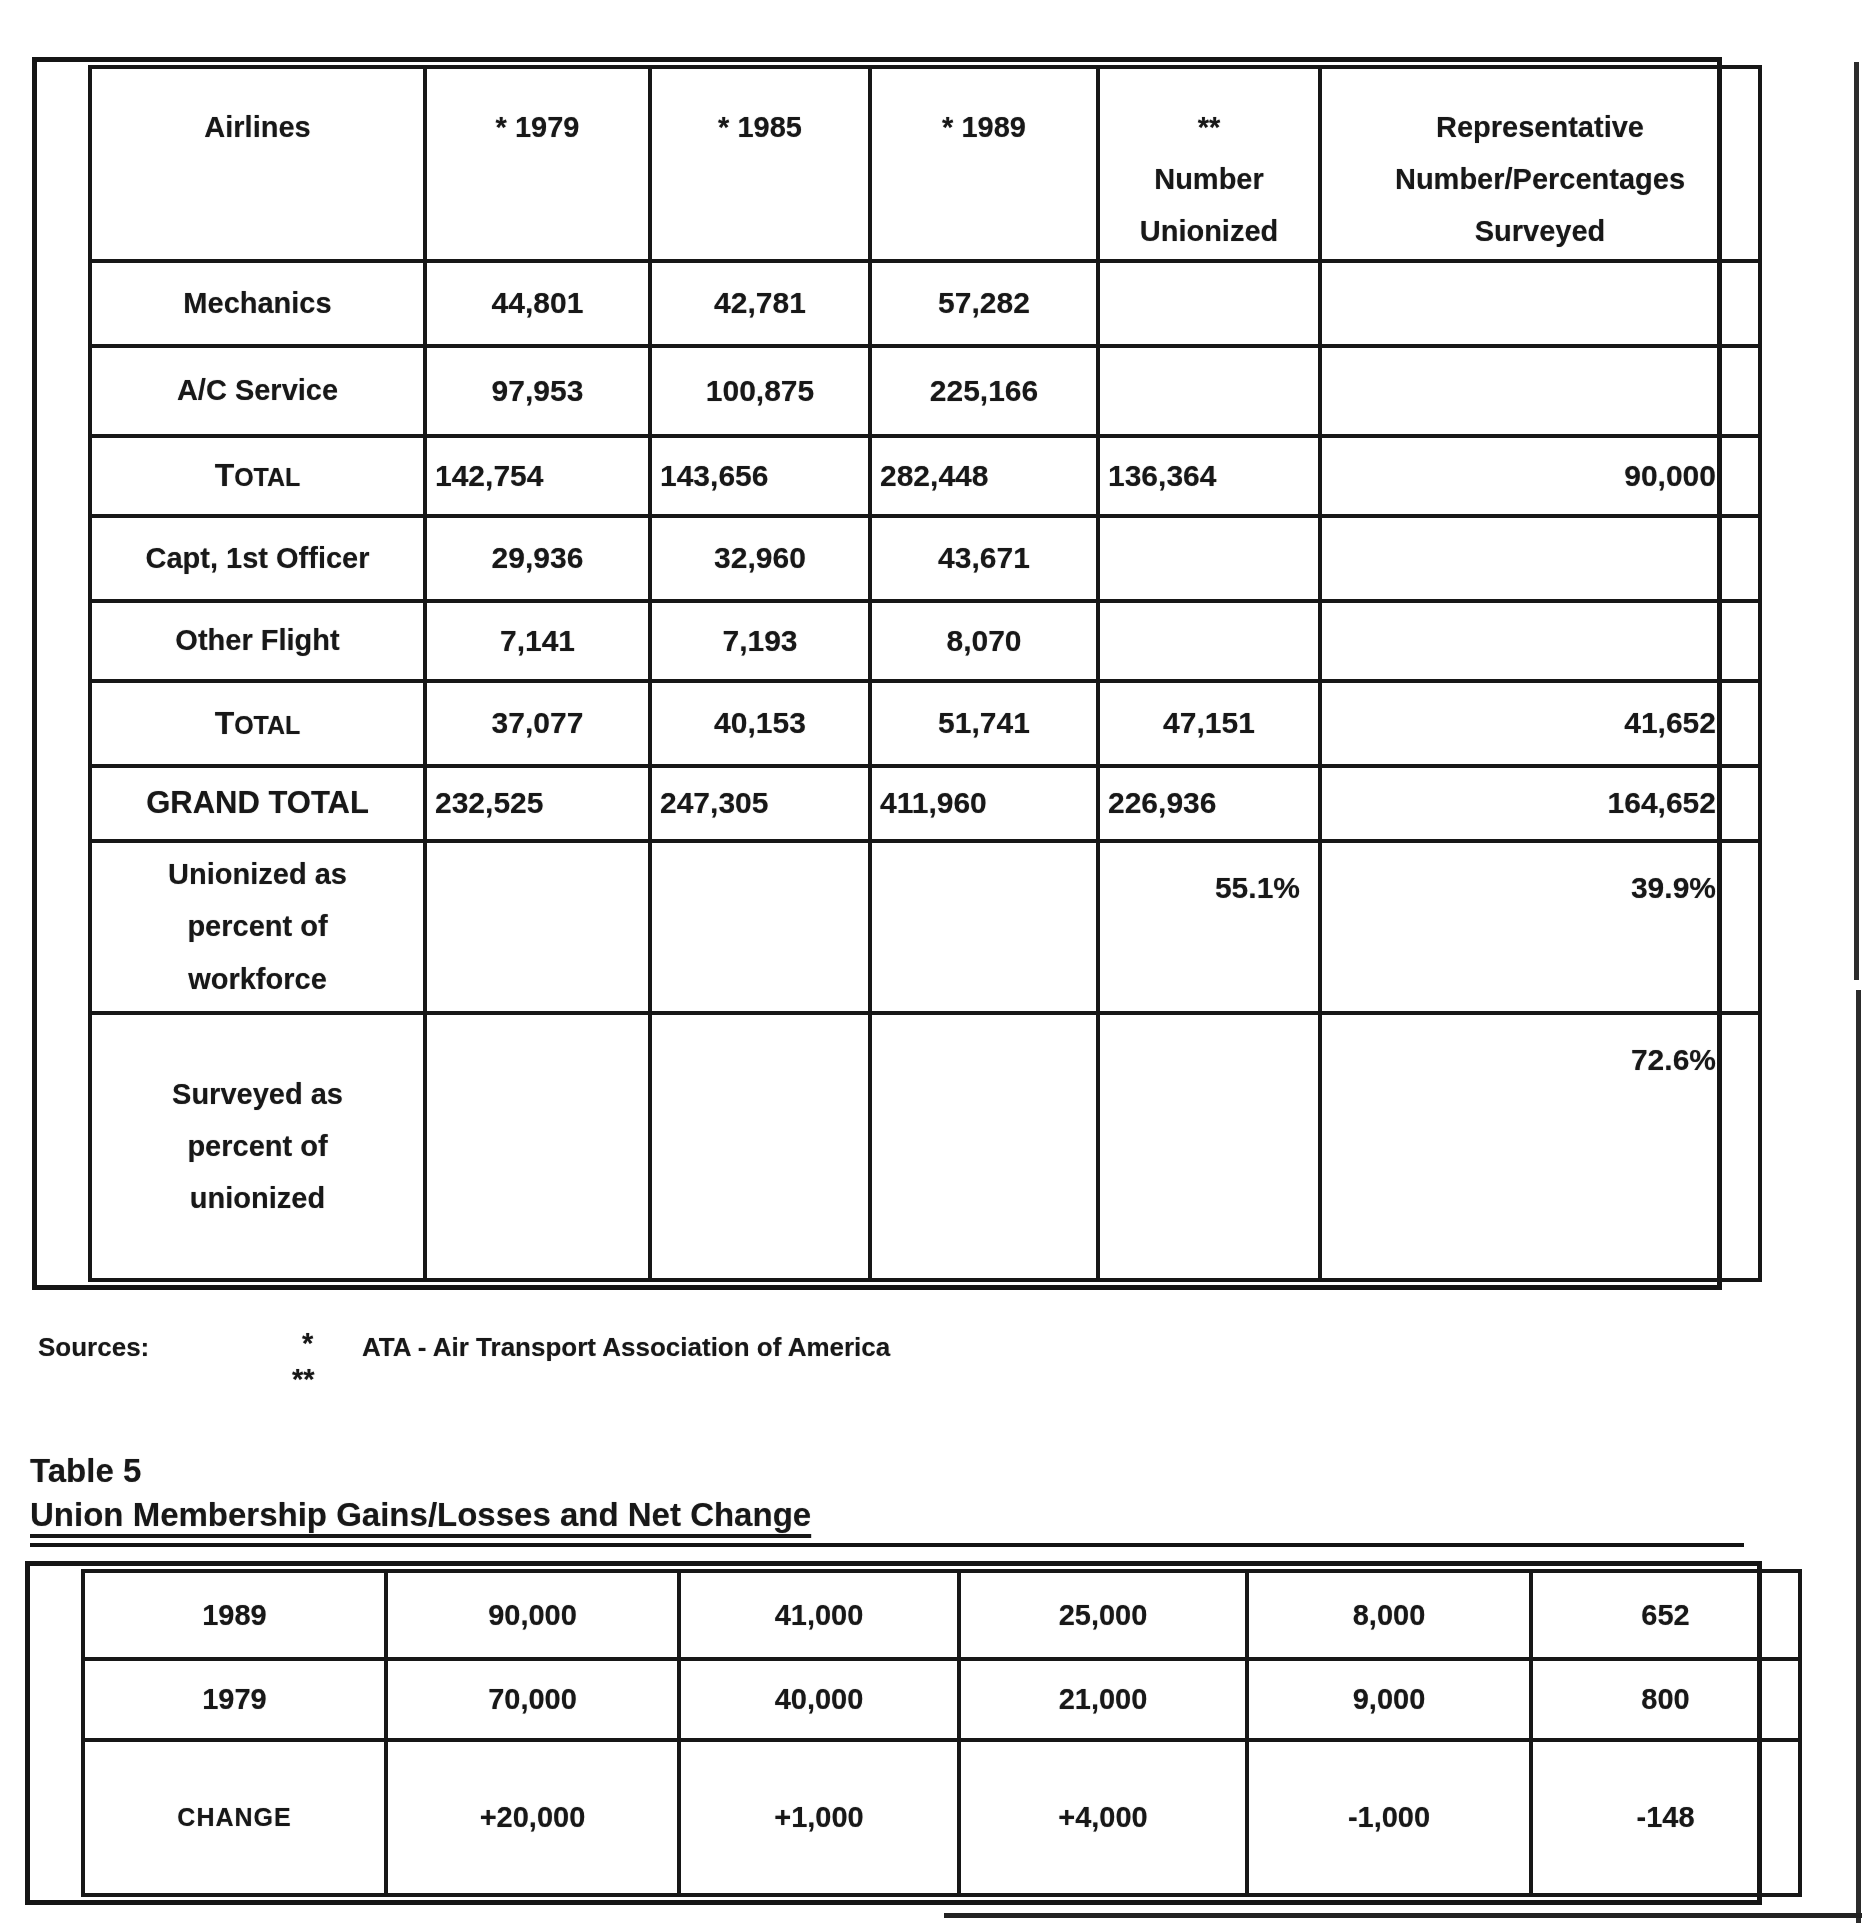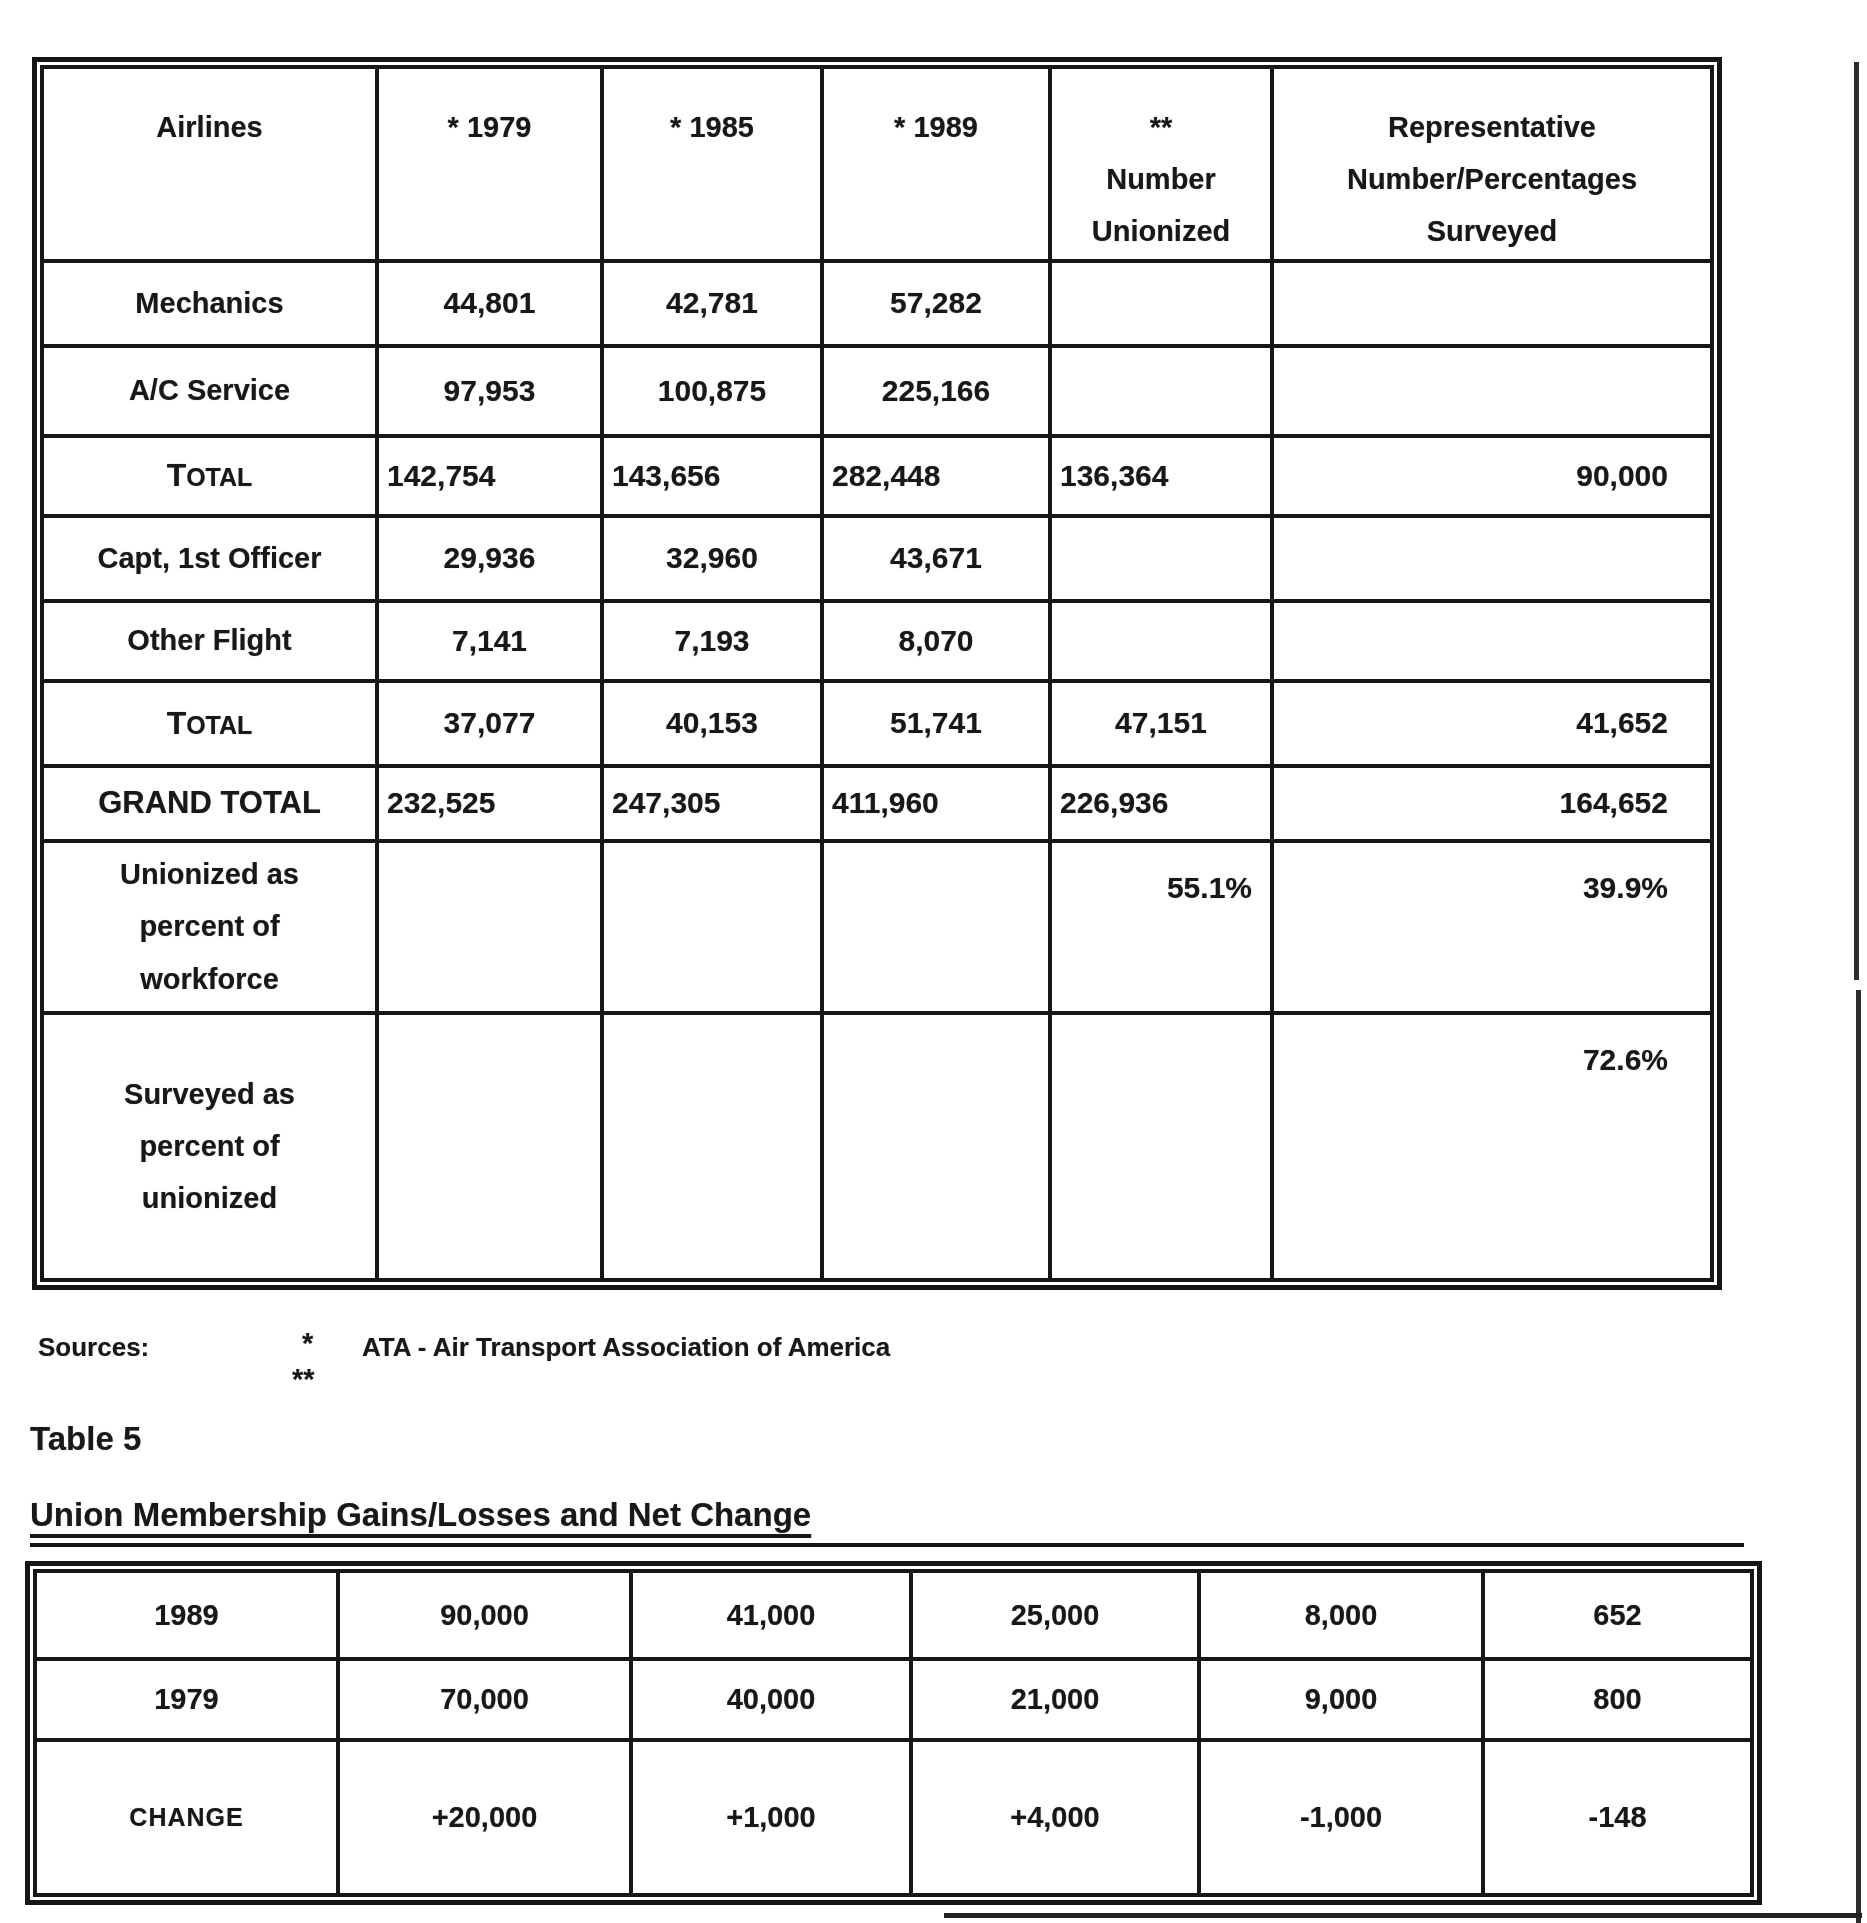--- a/index.html
+++ b/index.html
@@ -20,20 +20,21 @@
     position:absolute;
     border:5px solid #151515;
     padding:3px;
     background:#fff;
   }
   .tbl-wrap table {
     width:100%; height:100%;
     border-collapse:collapse;
     border:2px solid #151515;
     table-layout:fixed;
+    margin-left:48px;
   }
   .tbl-wrap th, .tbl-wrap td {
     border:4px solid #171717;
     text-align:center;
     vertical-align:middle;
     font-weight:700;
     text-shadow:0 0 1px rgba(20,20,20,.45);
   }
 
   
@@ -48,21 +49,21 @@
   .t1 .ln { text-align:left; padding-left:8px; }
   .t1 .r5a { text-align:right; padding-right:42px; }
   .t1 .r4r { text-align:right; padding-right:18px; }
   .t1 .vt  { vertical-align:top; padding-top:16px; }
   .t1 .vtp { vertical-align:top; padding-top:28px; }
 
   
   .src { position:absolute; font-size:26px; line-height:1.2; text-shadow:0 0 1px rgba(20,20,20,.4); }
 
   
-  .t5title { position:absolute; left:30px; top:1420px; font-size:33px; text-shadow:0 0 1px rgba(20,20,20,.4); }
+  .t5title { position:absolute; left:30px; top:1452px; font-size:33px; text-shadow:0 0 1px rgba(20,20,20,.4); }
   .t5sub   {
     position:absolute; left:30px; top:1496px; width:1714px;
     border-bottom:4px solid #141414; padding-bottom:9px;
   }
   .t5sub span {
     font-size:33px;
     text-decoration:underline;
     text-decoration-thickness:4px;
     text-underline-offset:8px;
     text-shadow:0 0 1px rgba(20,20,20,.4);

